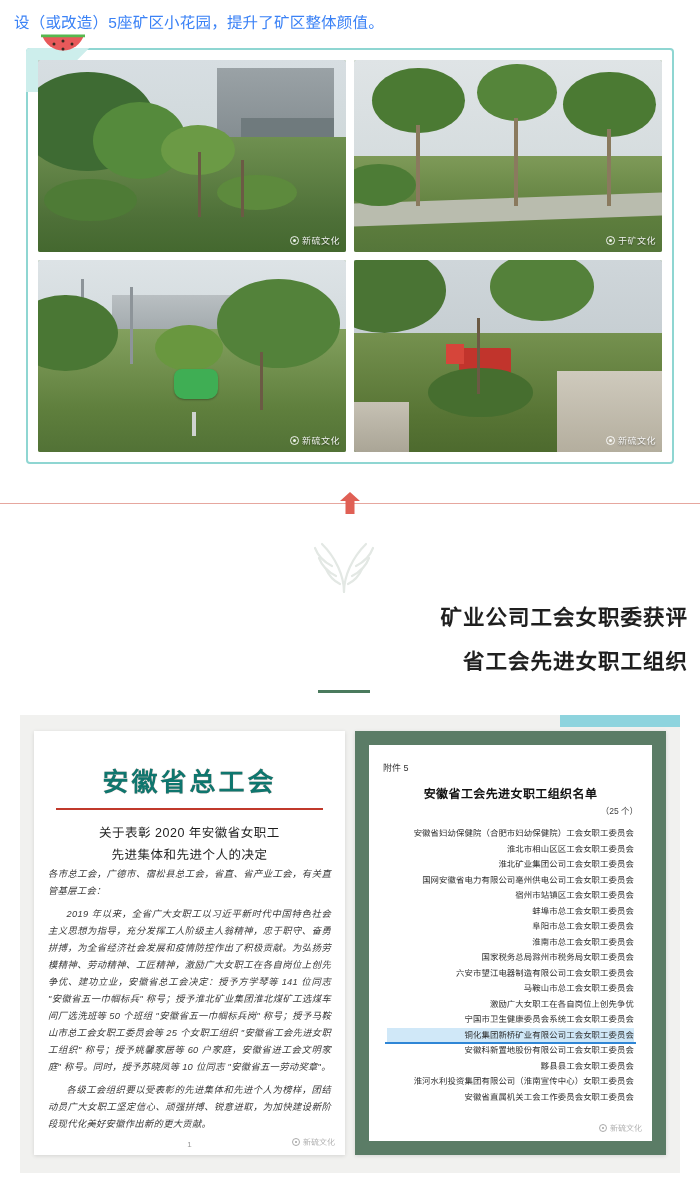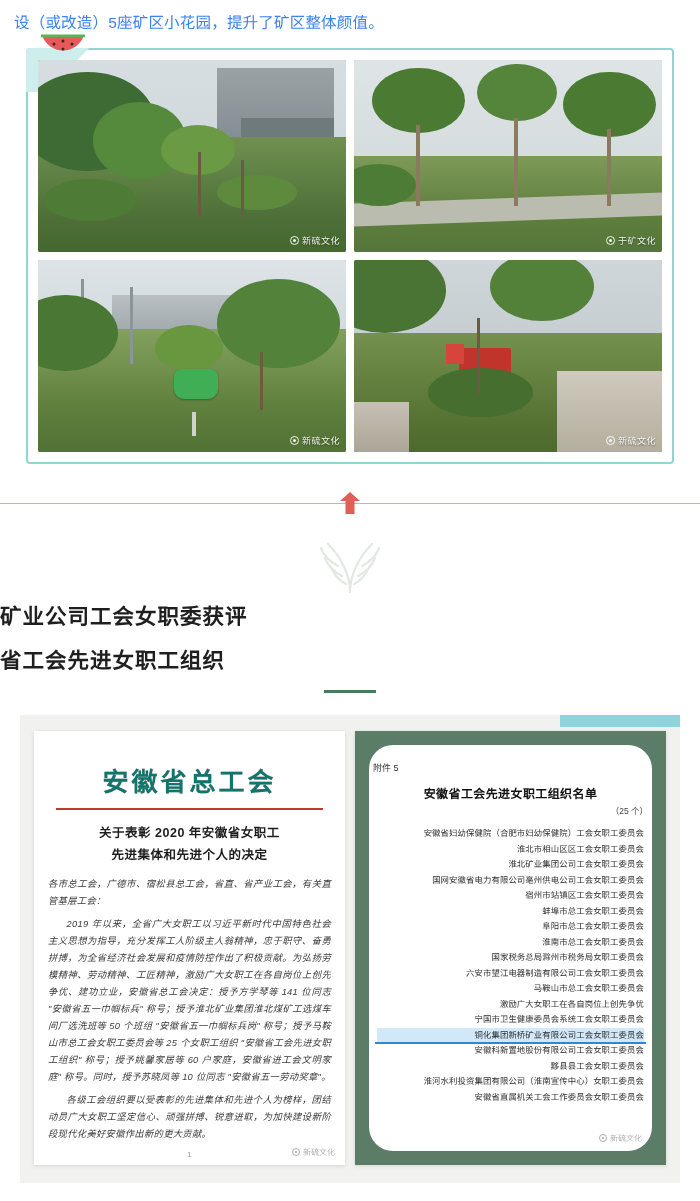--- a/index.html
+++ b/index.html
@@ -195,24 +195,23 @@
     font-weight: bold;
     color: #222222;
     letter-spacing: 1px;
   }
   .chev {
     width: 15px; height: 17px;
   }
 
   
   .award {
-    text-align: left;
-    padding: 14px 1px 0 0;
-    position: relative;
-    font-family: Liberation Mono, monospace;
+    text-align: right;
+    padding: 14px 12px 0 0;
+    position: relative;
   }
   .wheat {
     width: 112px;
     height: 58px;
     margin: 6px auto 2px auto;
     display: block;
   }
   .award h2 {
     margin: 4px 0 0 0;
     font-size: 21.5px;
@@ -253,42 +252,40 @@
     padding: 16px 14px;
     box-shadow: 0 1px 4px rgba(0,0,0,0.12);
   }
   .doc.right {
     background: #5b7c66;
     padding: 14px;
   }
   .doc.right .inner {
     background: #ffffff;
     width: 100%; height: 100%;
-    padding: 16px 4px;
-    position: relative;
-    border-radius: 24px;
+    padding: 16px 14px;
+    position: relative;
   }
   .doc-title-red {
     text-align: center;
     color: #0f766e;
     font-family: "Liberation Serif", "DejaVu Serif", serif;
     font-weight: bold;
     font-size: 26px;
     letter-spacing: 3px;
     margin: 14px 0 10px 0;
     text-shadow: 0 0 1px rgba(192,57,43,0.4);
   }
   .redline { height:2px; background:#c0392b; margin: 4px 8px 12px 8px; }
   .doc-sub {
     text-align:center;
-    font-weight: bold;
+    font-weight: normal;
     font-size: 12.5px;
     line-height: 22px;
     color:#1d1d1d;
-    margin-bottom: 10px;
     letter-spacing: .5px;
   }
   .doc-body p {
     margin: 0 0 6px 0;
     font-size: 9.3px;
     line-height: 17px;
     color: #3b3b3b;
     text-align: justify;
     letter-spacing: .3px;
     font-style: italic;

